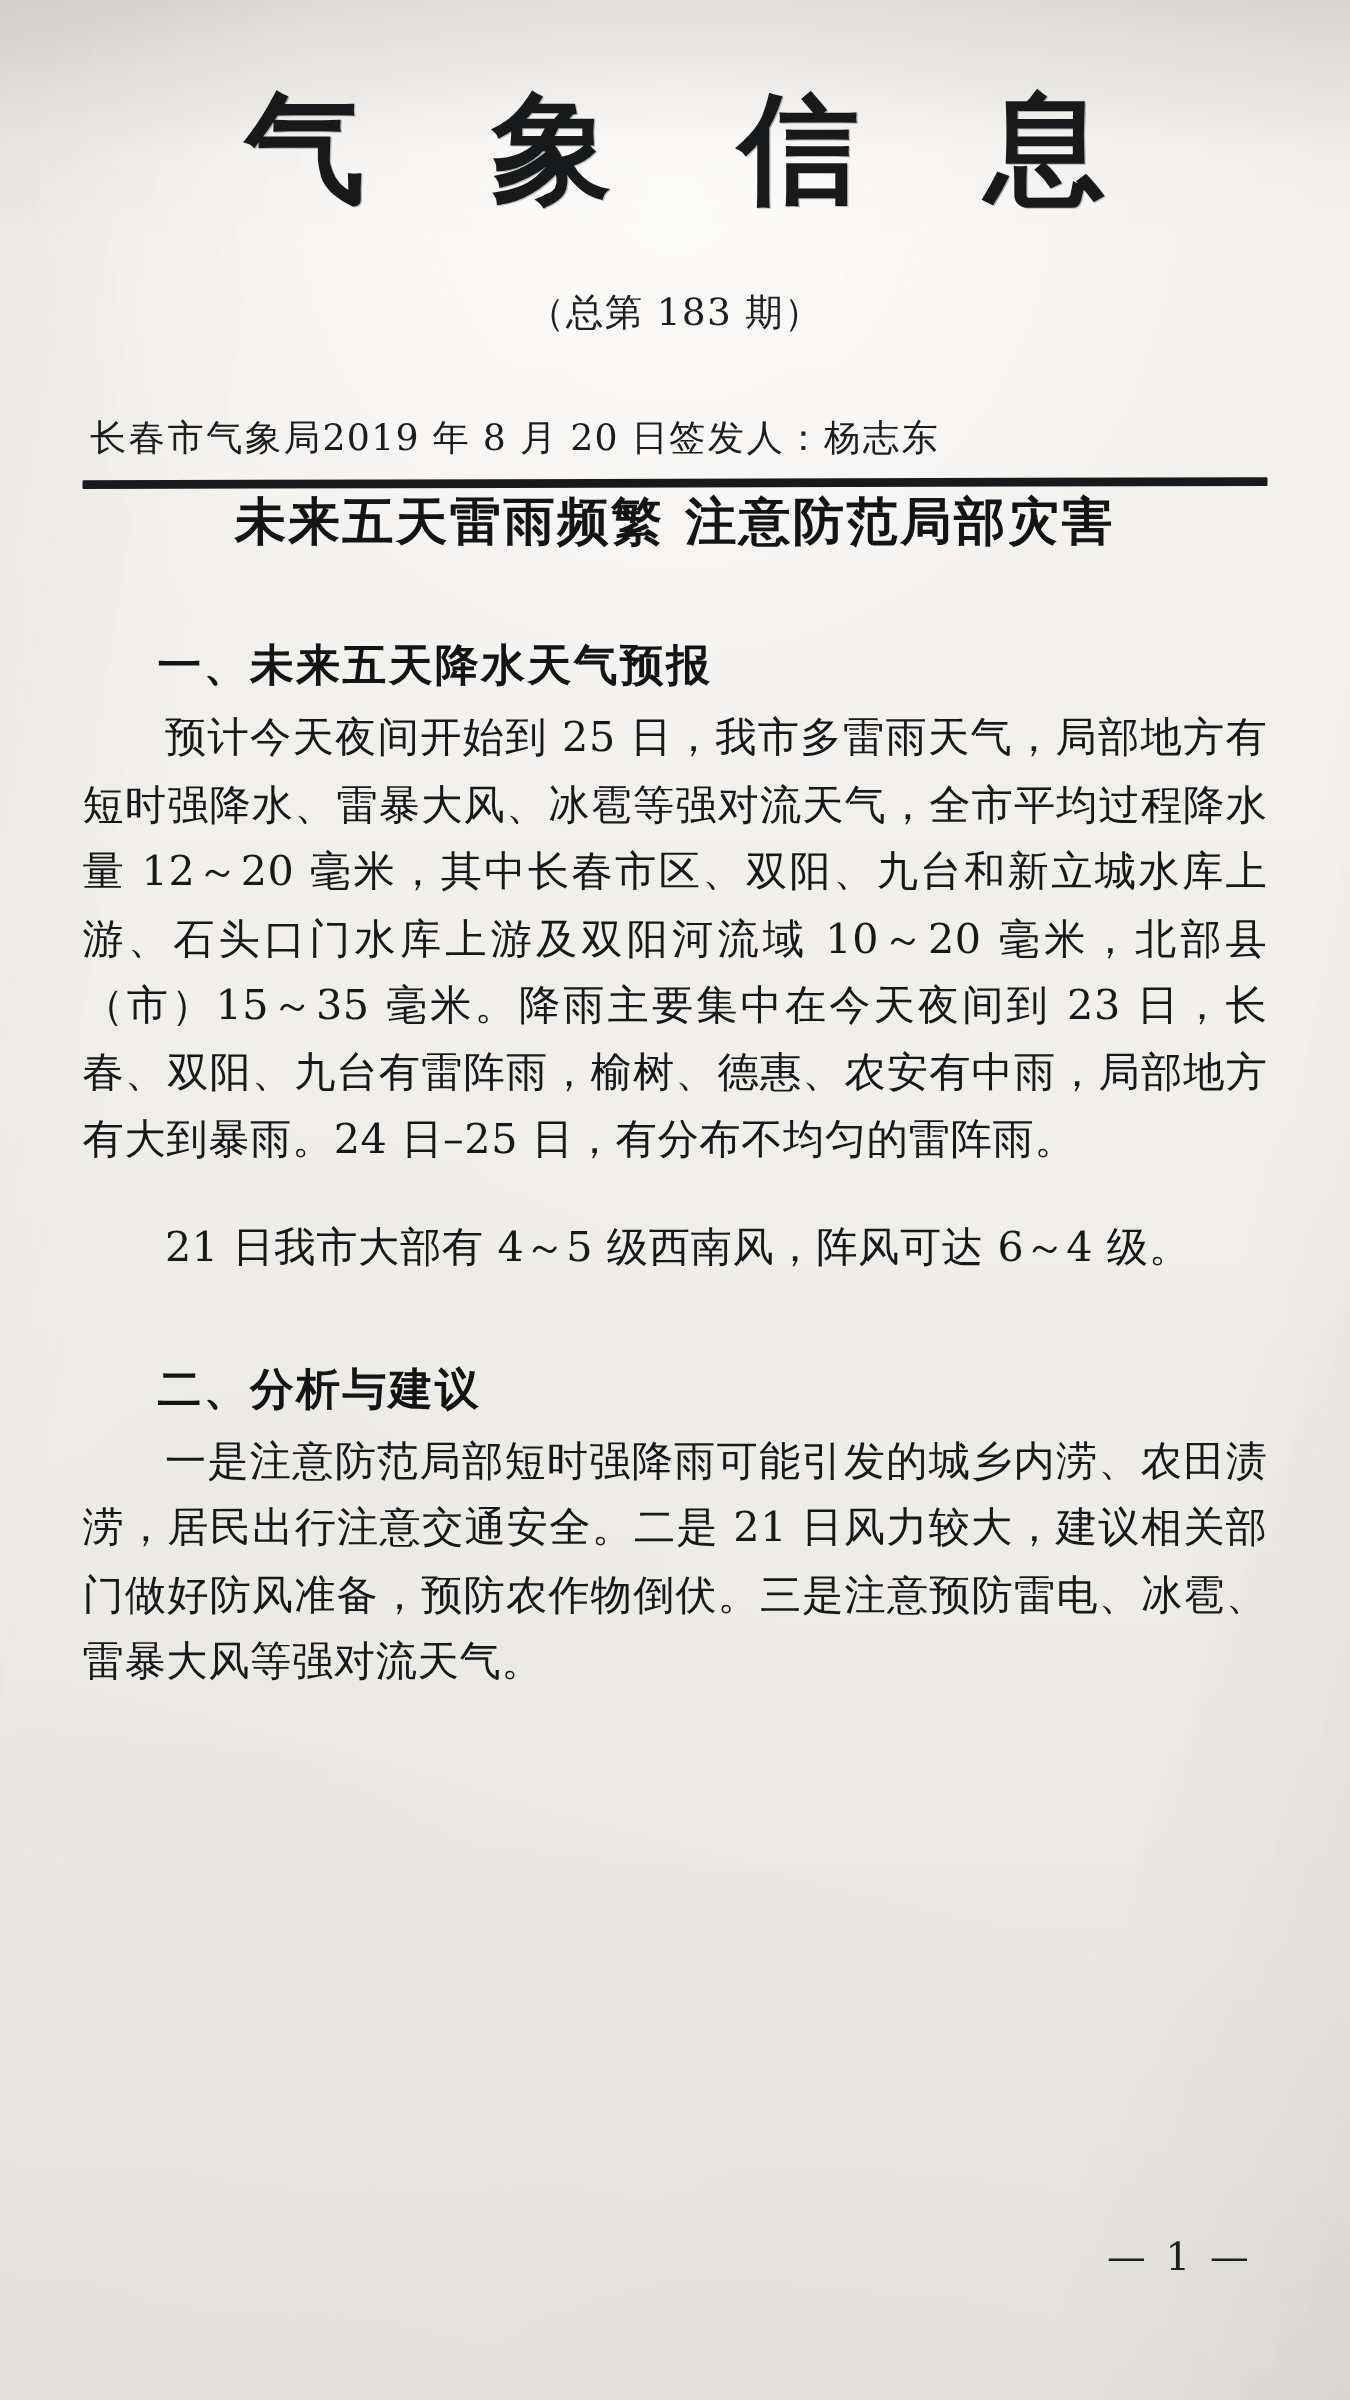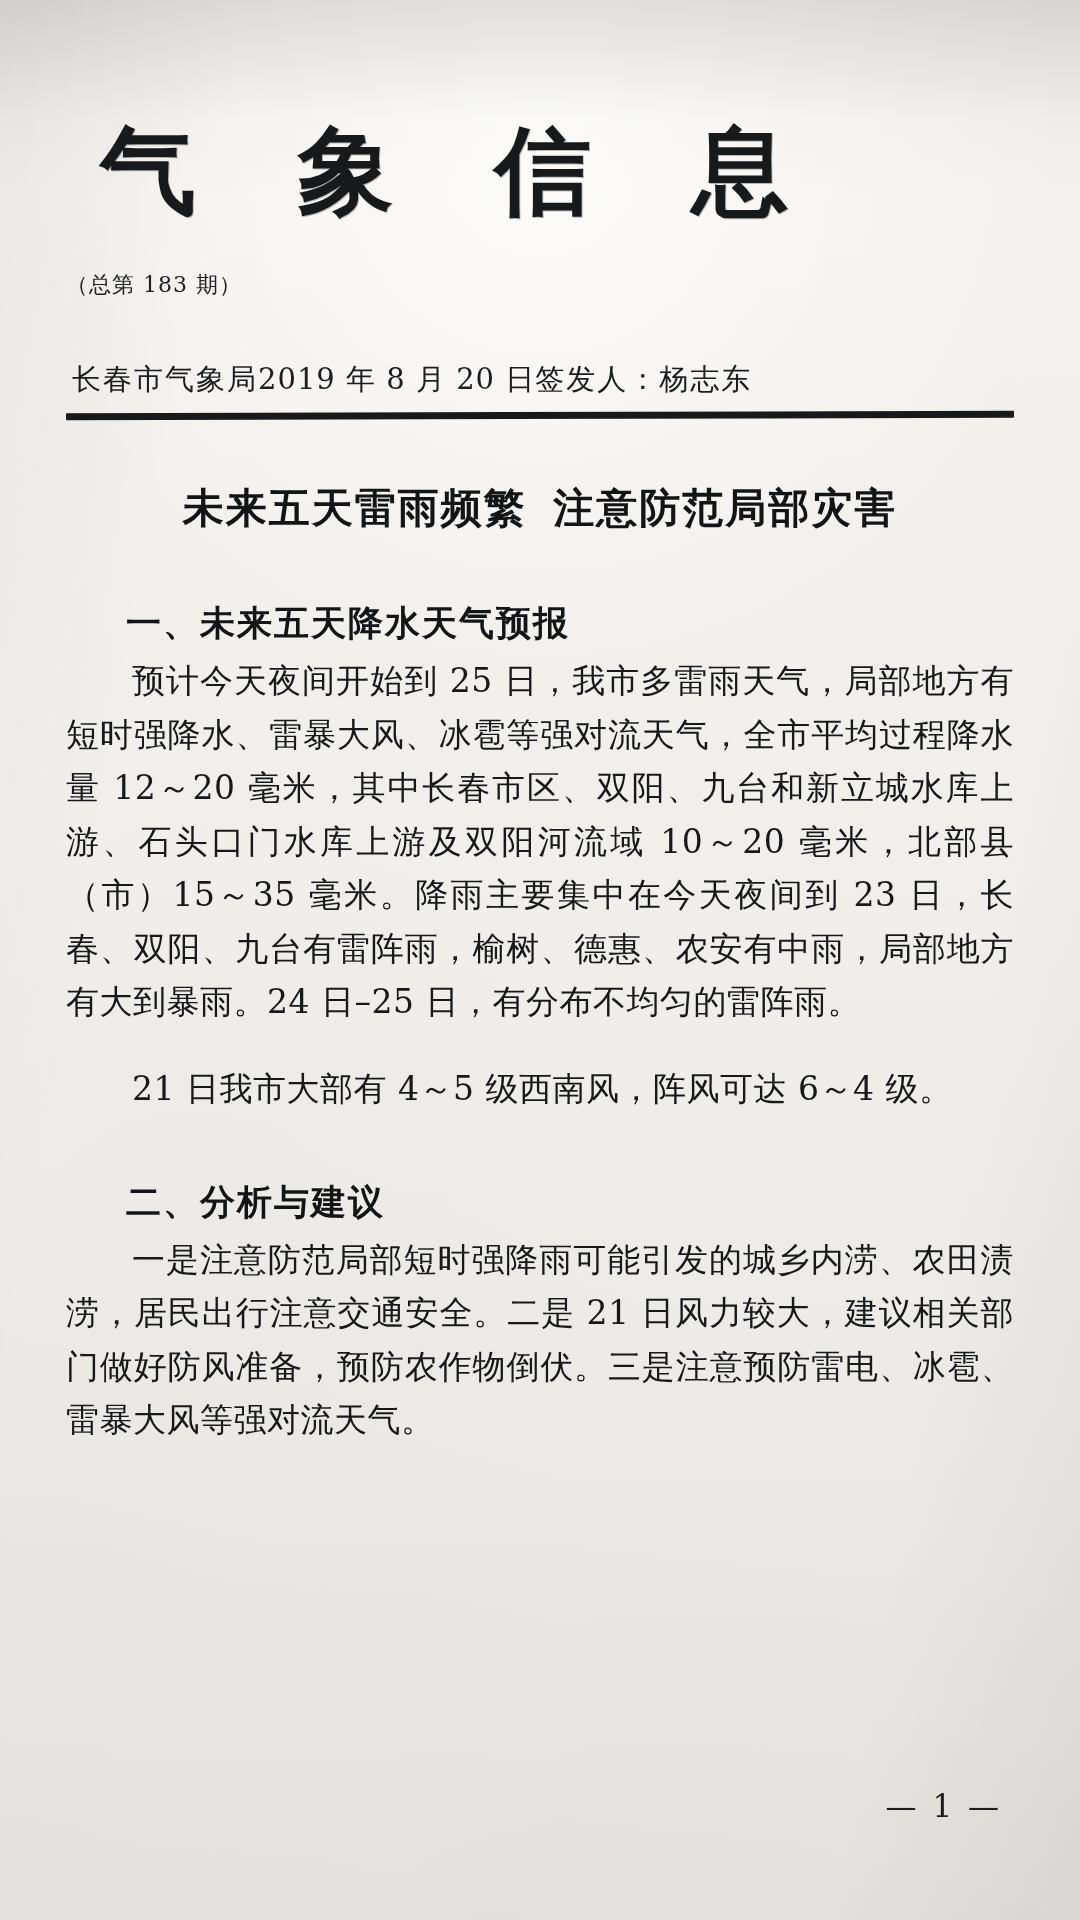--- a/index.html
+++ b/index.html
@@ -45,35 +45,36 @@
   }
 
   .content {
     position: relative;
     z-index: 2;
     padding: 0 66px;
   }
 
   
   .masthead {
-    padding-top: 116px;
+    text-align: center;
+    padding-top: 64px;
   }
   .masthead-title {
     font-family: "DejaVu Serif", "Liberation Serif", serif;
     font-size: 96px;
     font-weight: 700;
     letter-spacing: 34px;
     text-indent: 34px;
     color: #17191b;
     line-height: 1.15;
     text-shadow: 1px 1px 0 rgba(0,0,0,0.25);
   }
   .issue {
-    margin-top: 44px;
-    font-size: 22px;
+    margin-top: 56px;
+    font-size: 30px;
     color: #1d1f21;
     letter-spacing: 1px;
   }
 
   .meta-row {
     display: flex;
     align-items: baseline;
     margin-top: 28px;
     padding: 0 8px 0 6px;
     font-size: 29px;
@@ -90,23 +91,21 @@
     border-radius: 1px;
     transform: rotate(-0.15deg);
   }
 
   
   .headline {
     text-align: center;
     font-size: 41px;
     font-weight: 700;
     color: #121416;
-    margin-top: 62px;
     letter-spacing: 2px;
-    font-family: Liberation Mono, monospace;
   }
 
   
   .section {
     margin-top: 64px;
   }
   .section-title {
     font-size: 35px;
     font-weight: 700;
     color: #121416;

